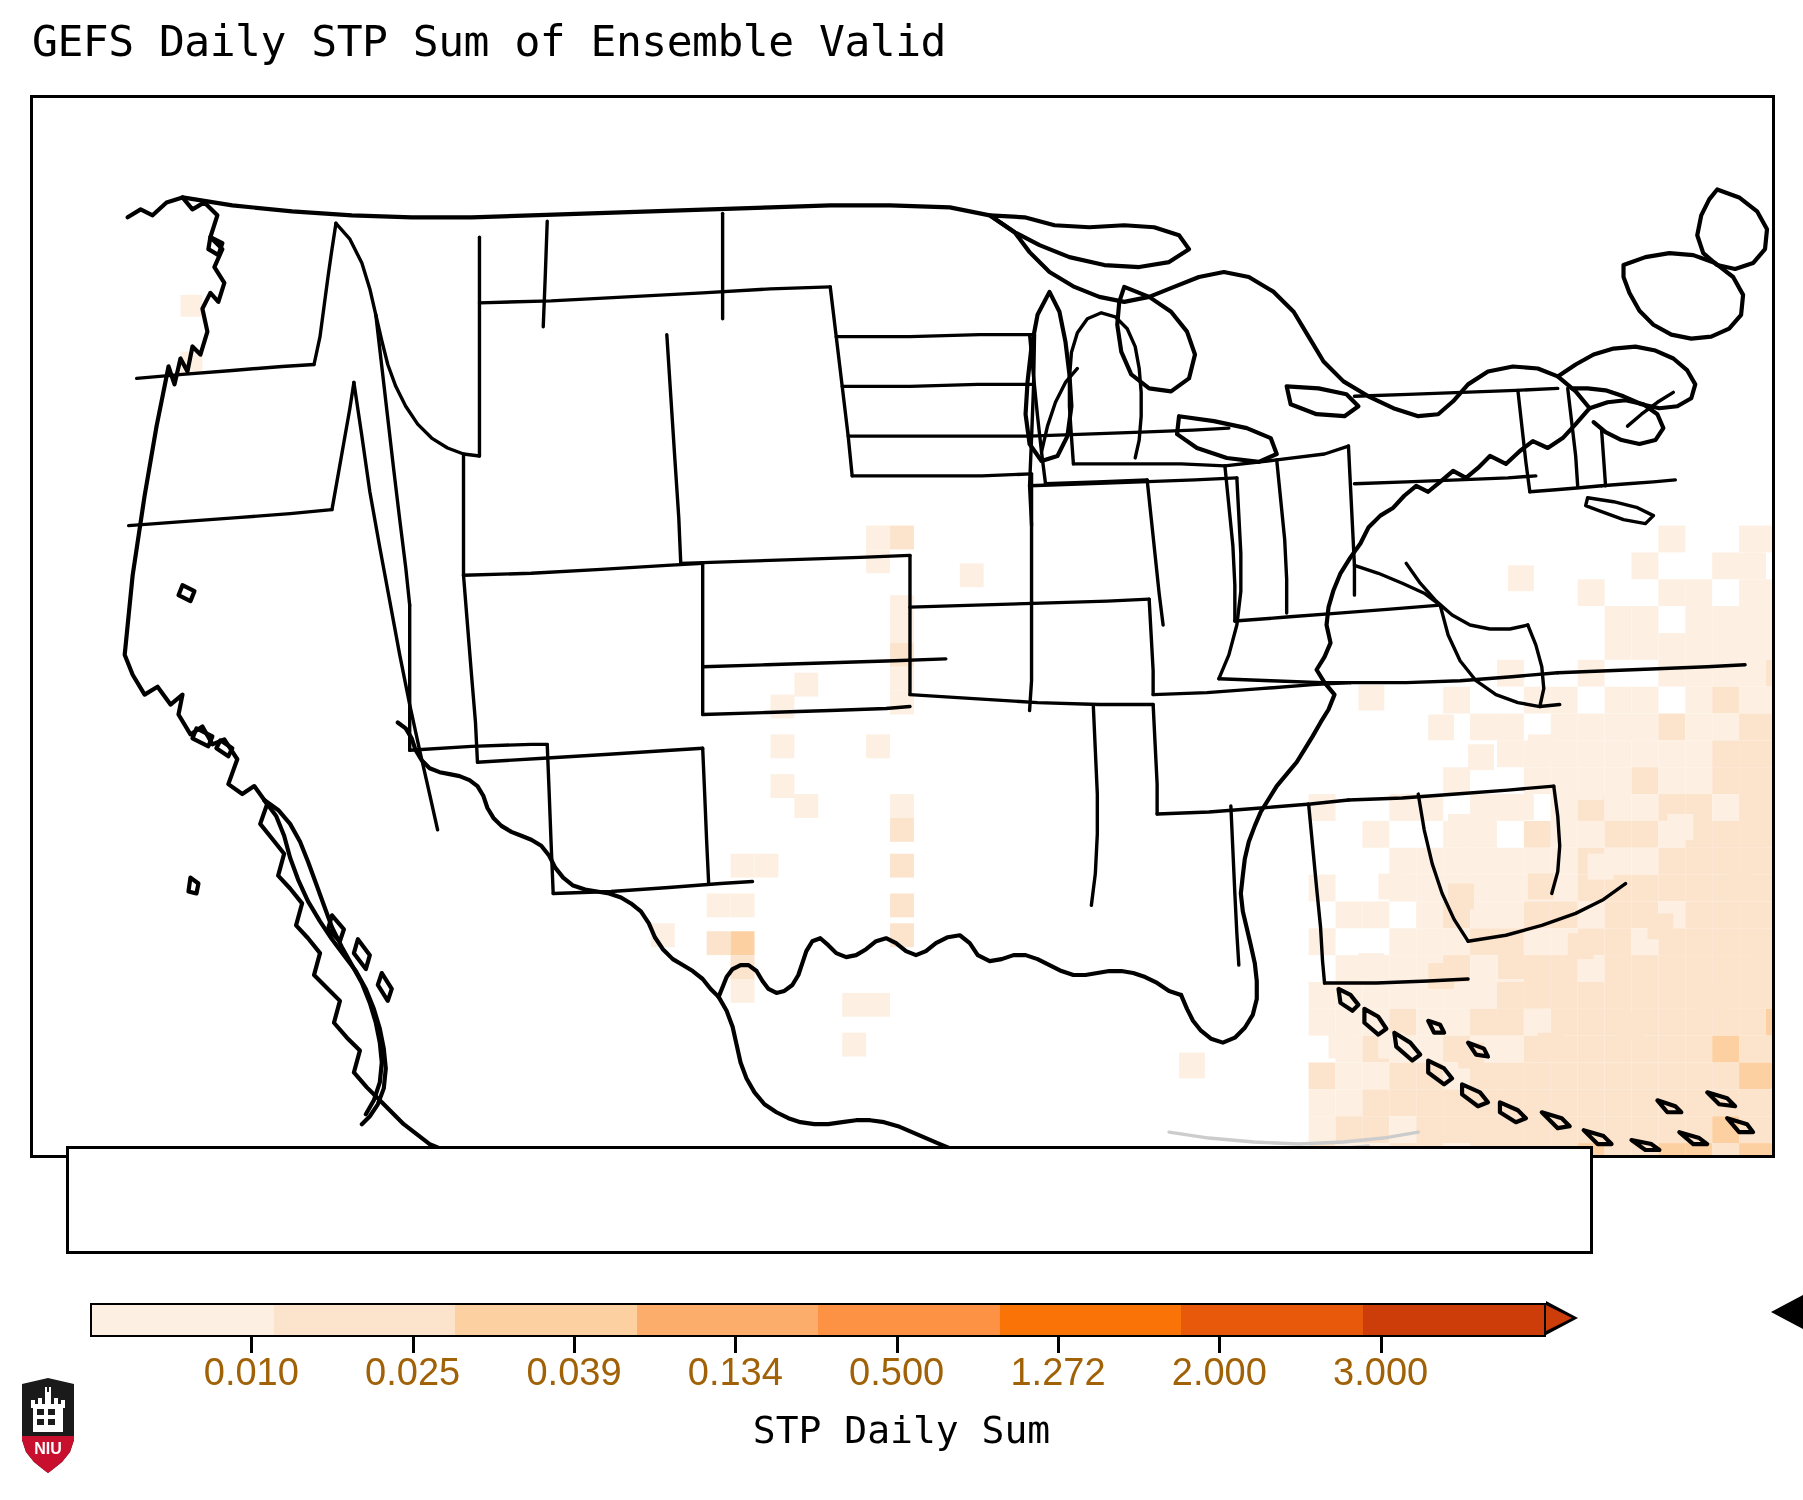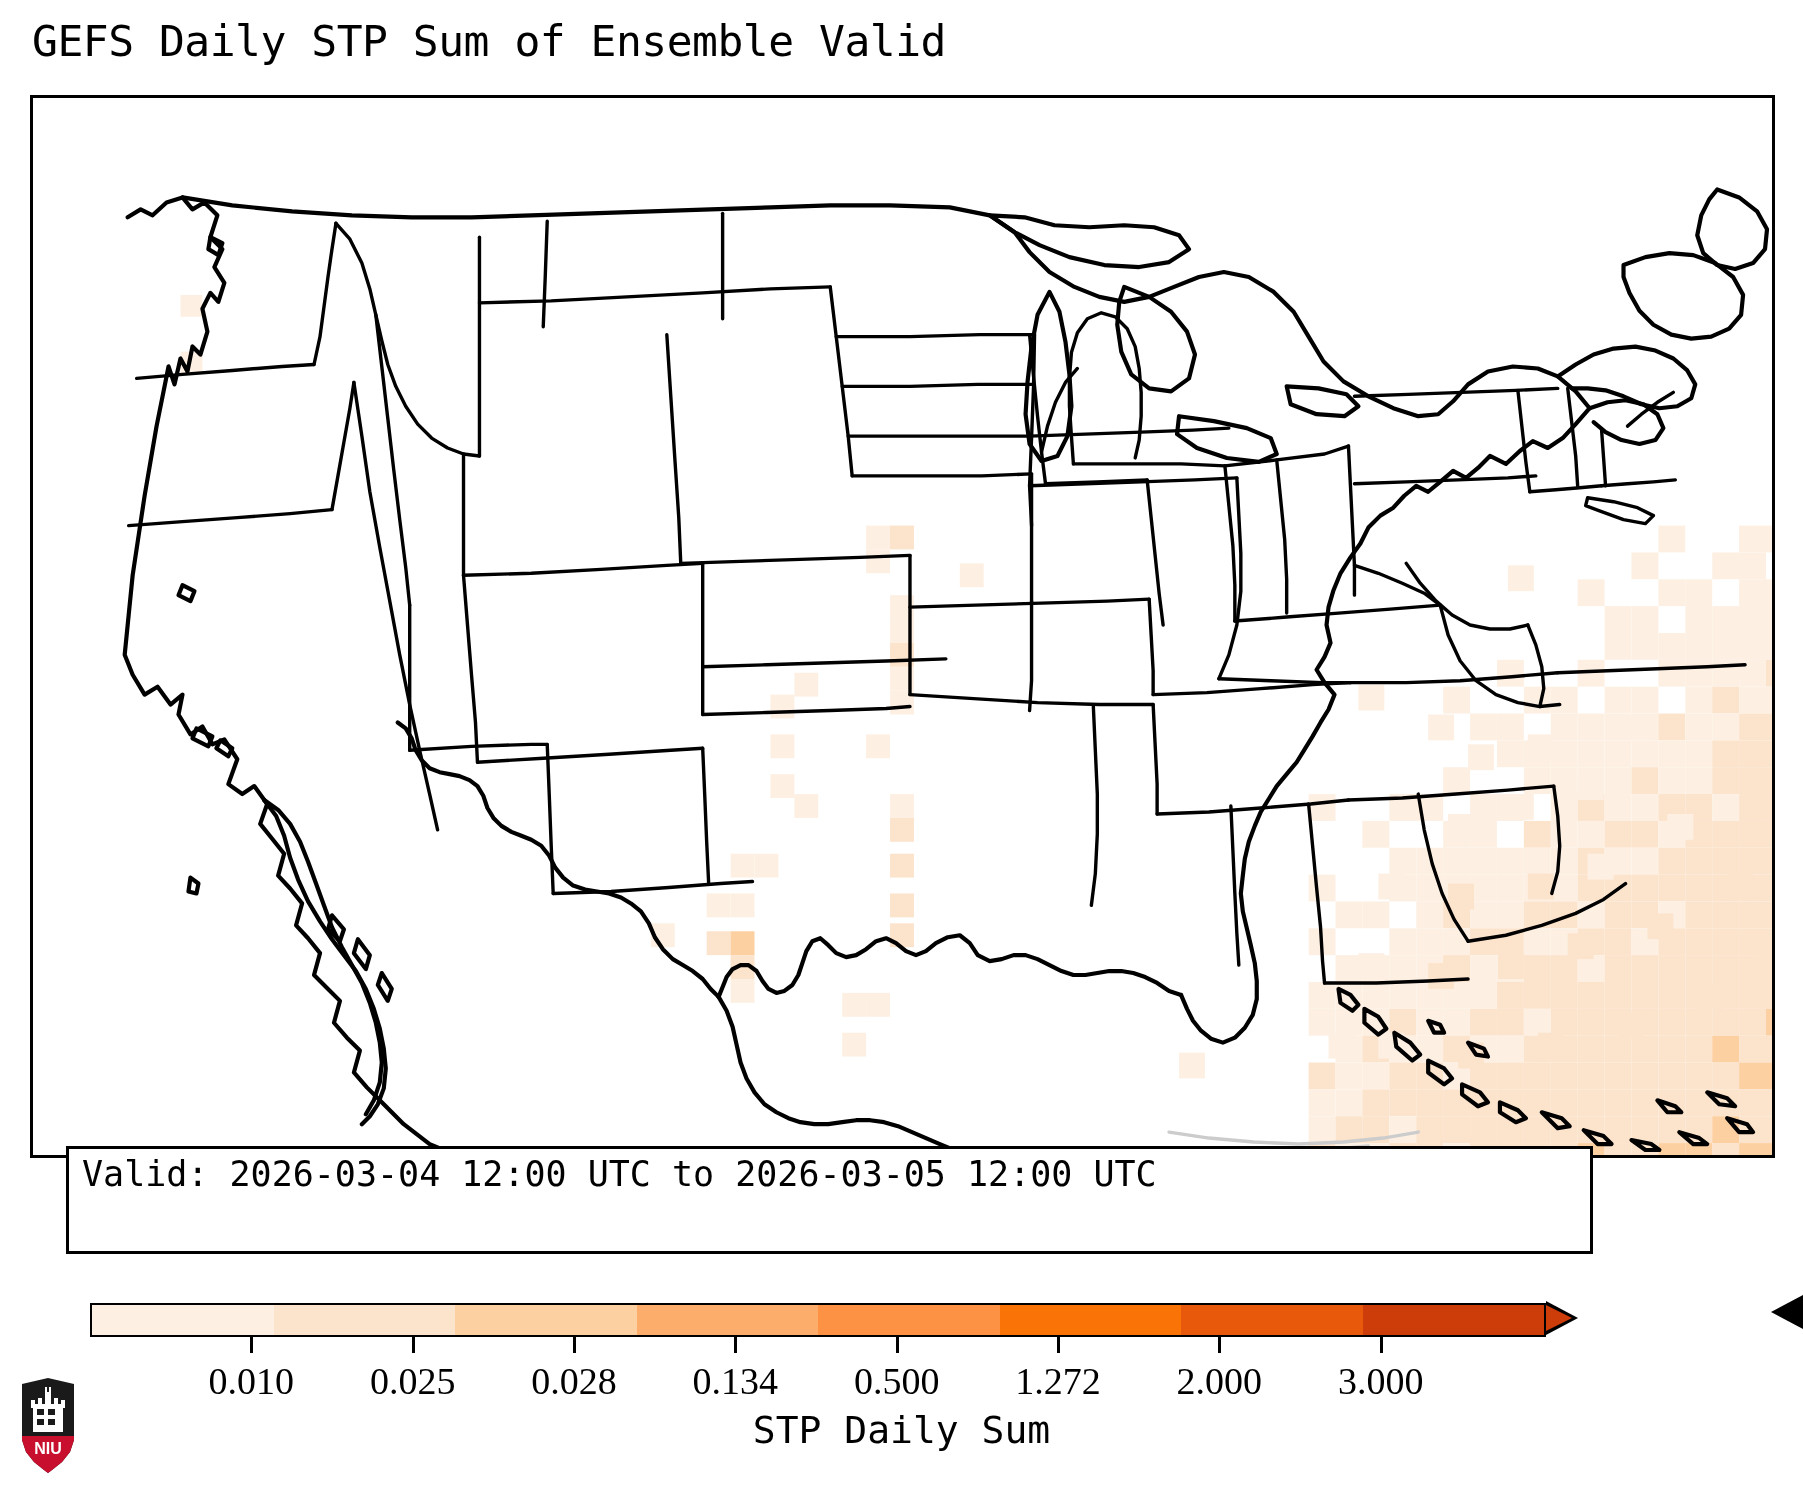--- a/index.html
+++ b/index.html
@@ -55,23 +55,23 @@
     border-top:17px solid transparent;border-bottom:17px solid transparent;
     border-left:32px solid #000;
   }
   #cap-right-in{
     position:absolute;left:1546px;top:10px;width:0;height:0;
     border-top:13px solid transparent;border-bottom:13px solid transparent;
     border-left:26px solid #CC3D0A;
   }
   .ctick{position:absolute;top:42px;width:3px;height:16px;background:#000;}
   .ctlabel{
-    position:absolute;top:64px;transform:translateX(-50%);
-    font-size:38px;color:#000000;white-space:nowrap;
-    font-family:Liberation Serif, serif;
+    position:absolute;top:56px;transform:translateX(-50%);
+    font-size:38px;color:#a16207;white-space:nowrap;
+    font-family:Liberation Sans, sans-serif;
   }
   #cbar-label{
     position:absolute;top:113px;left:0;width:1803px;text-align:center;
     font-size:38px;color:#000;
     font-family:"DejaVu Sans Mono","Liberation Mono",monospace;
   }
 
   
   #niu-logo{position:absolute;left:18px;top:1378px;width:60px;height:96px;}
 </style>
@@ -713,21 +713,20 @@
       <path d="M1560,402 L1586,406 L1610,412 L1626,420 L1618,428 L1596,424
                L1574,416 L1558,410 Z"></path>
 
       <path d="M1500,530 L1508,550 L1514,572 L1516,594 L1512,612"></path>
     </g>
 
   </svg>
 </div>
 
 <div id="info-box">
-  <div class="info-line" id="info-line-1">Valid: 2026-03-04 12:00 UTC to 2026-03-05 12:00 UTC</div>
 </div>
 
 <div id="cbar-wrap">
   <div id="cap-left"></div>
   <div id="cap-left-in"></div>
   <div id="cbar-bar">
       <div class="cband" style="background: rgb(253, 240, 227);"></div>
       <div class="cband" style="background: rgb(252, 227, 204);"></div>
       <div class="cband" style="background: rgb(253, 208, 162);"></div>
       <div class="cband" style="background: rgb(253, 173, 107);"></div>
@@ -737,21 +736,21 @@
       <div class="cband" style="background: rgb(204, 61, 10);"></div>
     </div>
   <div id="cap-right"></div>
   <div id="cap-right-in"></div>
   <div id="cbar-ticks">
       <div class="ctick" style="left: 250.333px;"></div>
       <div class="ctlabel" style="left: 251.333px;">0.010</div>
       <div class="ctick" style="left: 411.667px;"></div>
       <div class="ctlabel" style="left: 412.667px;">0.025</div>
       <div class="ctick" style="left: 573px;"></div>
-      <div class="ctlabel" style="left: 574px;">0.028</div>
+      <div class="ctlabel" style="left: 574px;">0.039</div>
       <div class="ctick" style="left: 734.333px;"></div>
       <div class="ctlabel" style="left: 735.333px;">0.134</div>
       <div class="ctick" style="left: 895.667px;"></div>
       <div class="ctlabel" style="left: 896.667px;">0.500</div>
       <div class="ctick" style="left: 1057px;"></div>
       <div class="ctlabel" style="left: 1058px;">1.272</div>
       <div class="ctick" style="left: 1218.33px;"></div>
       <div class="ctlabel" style="left: 1219.33px;">2.000</div>
       <div class="ctick" style="left: 1379.67px;"></div>
       <div class="ctlabel" style="left: 1380.67px;">3.000</div>

